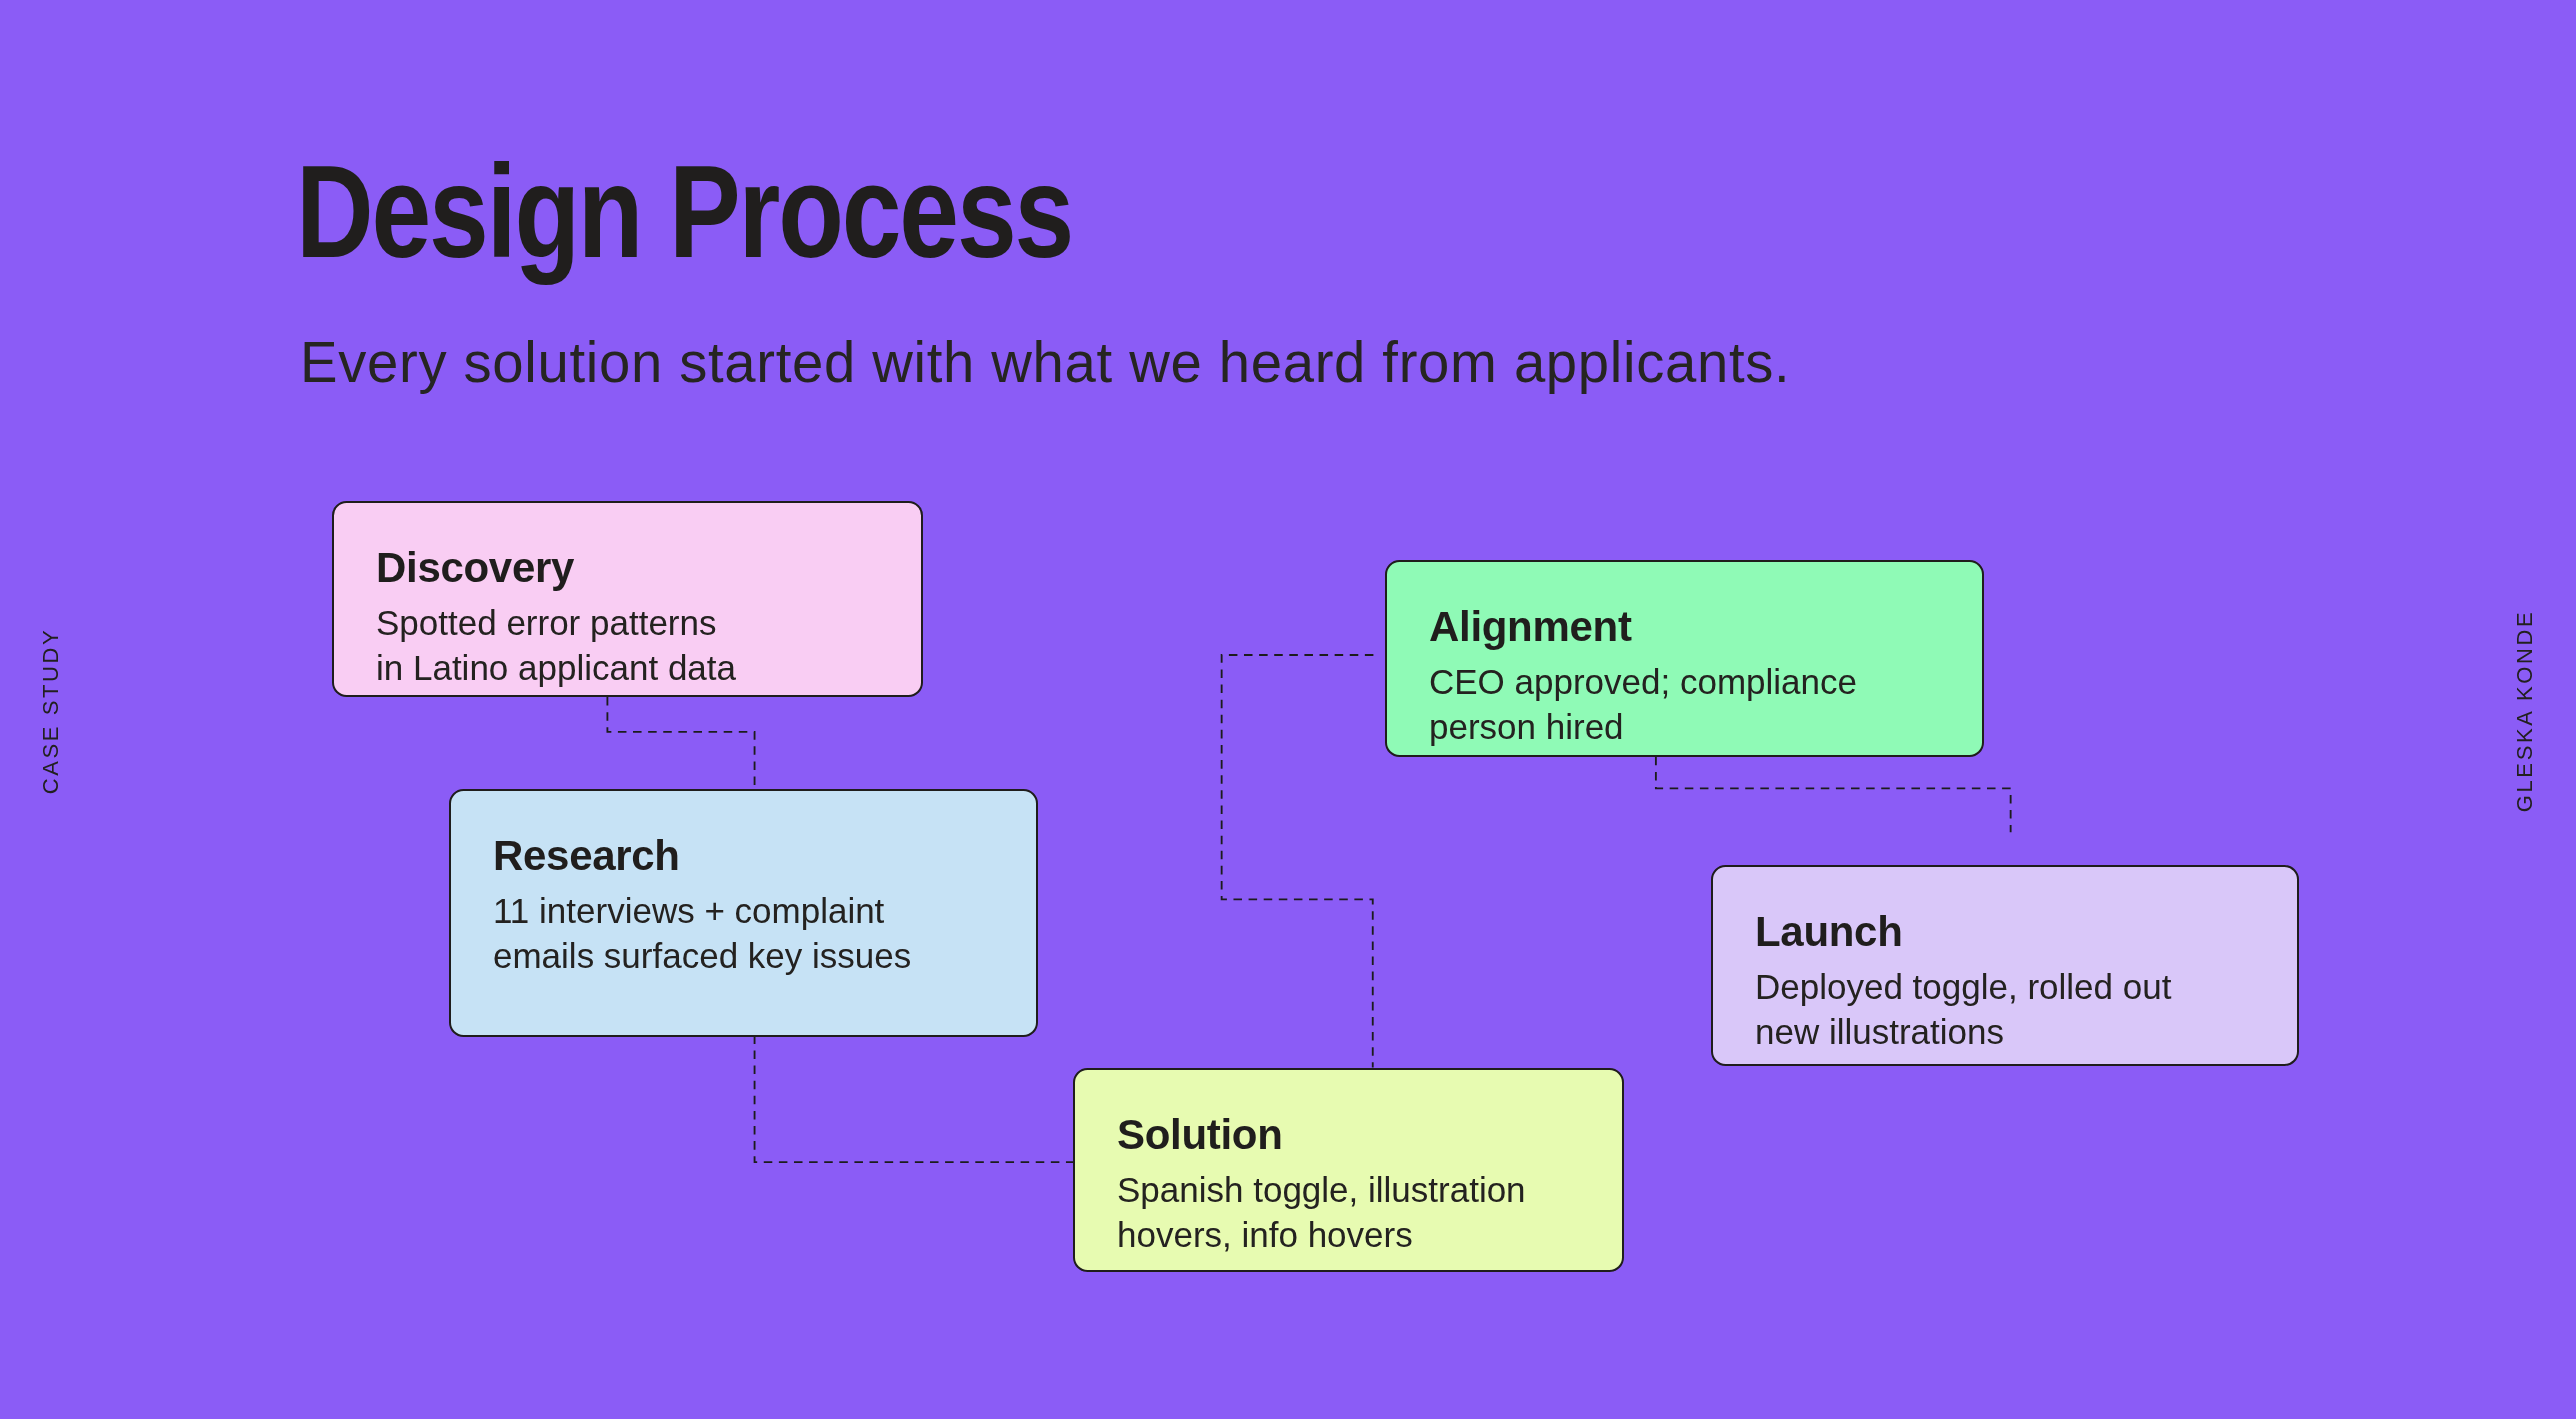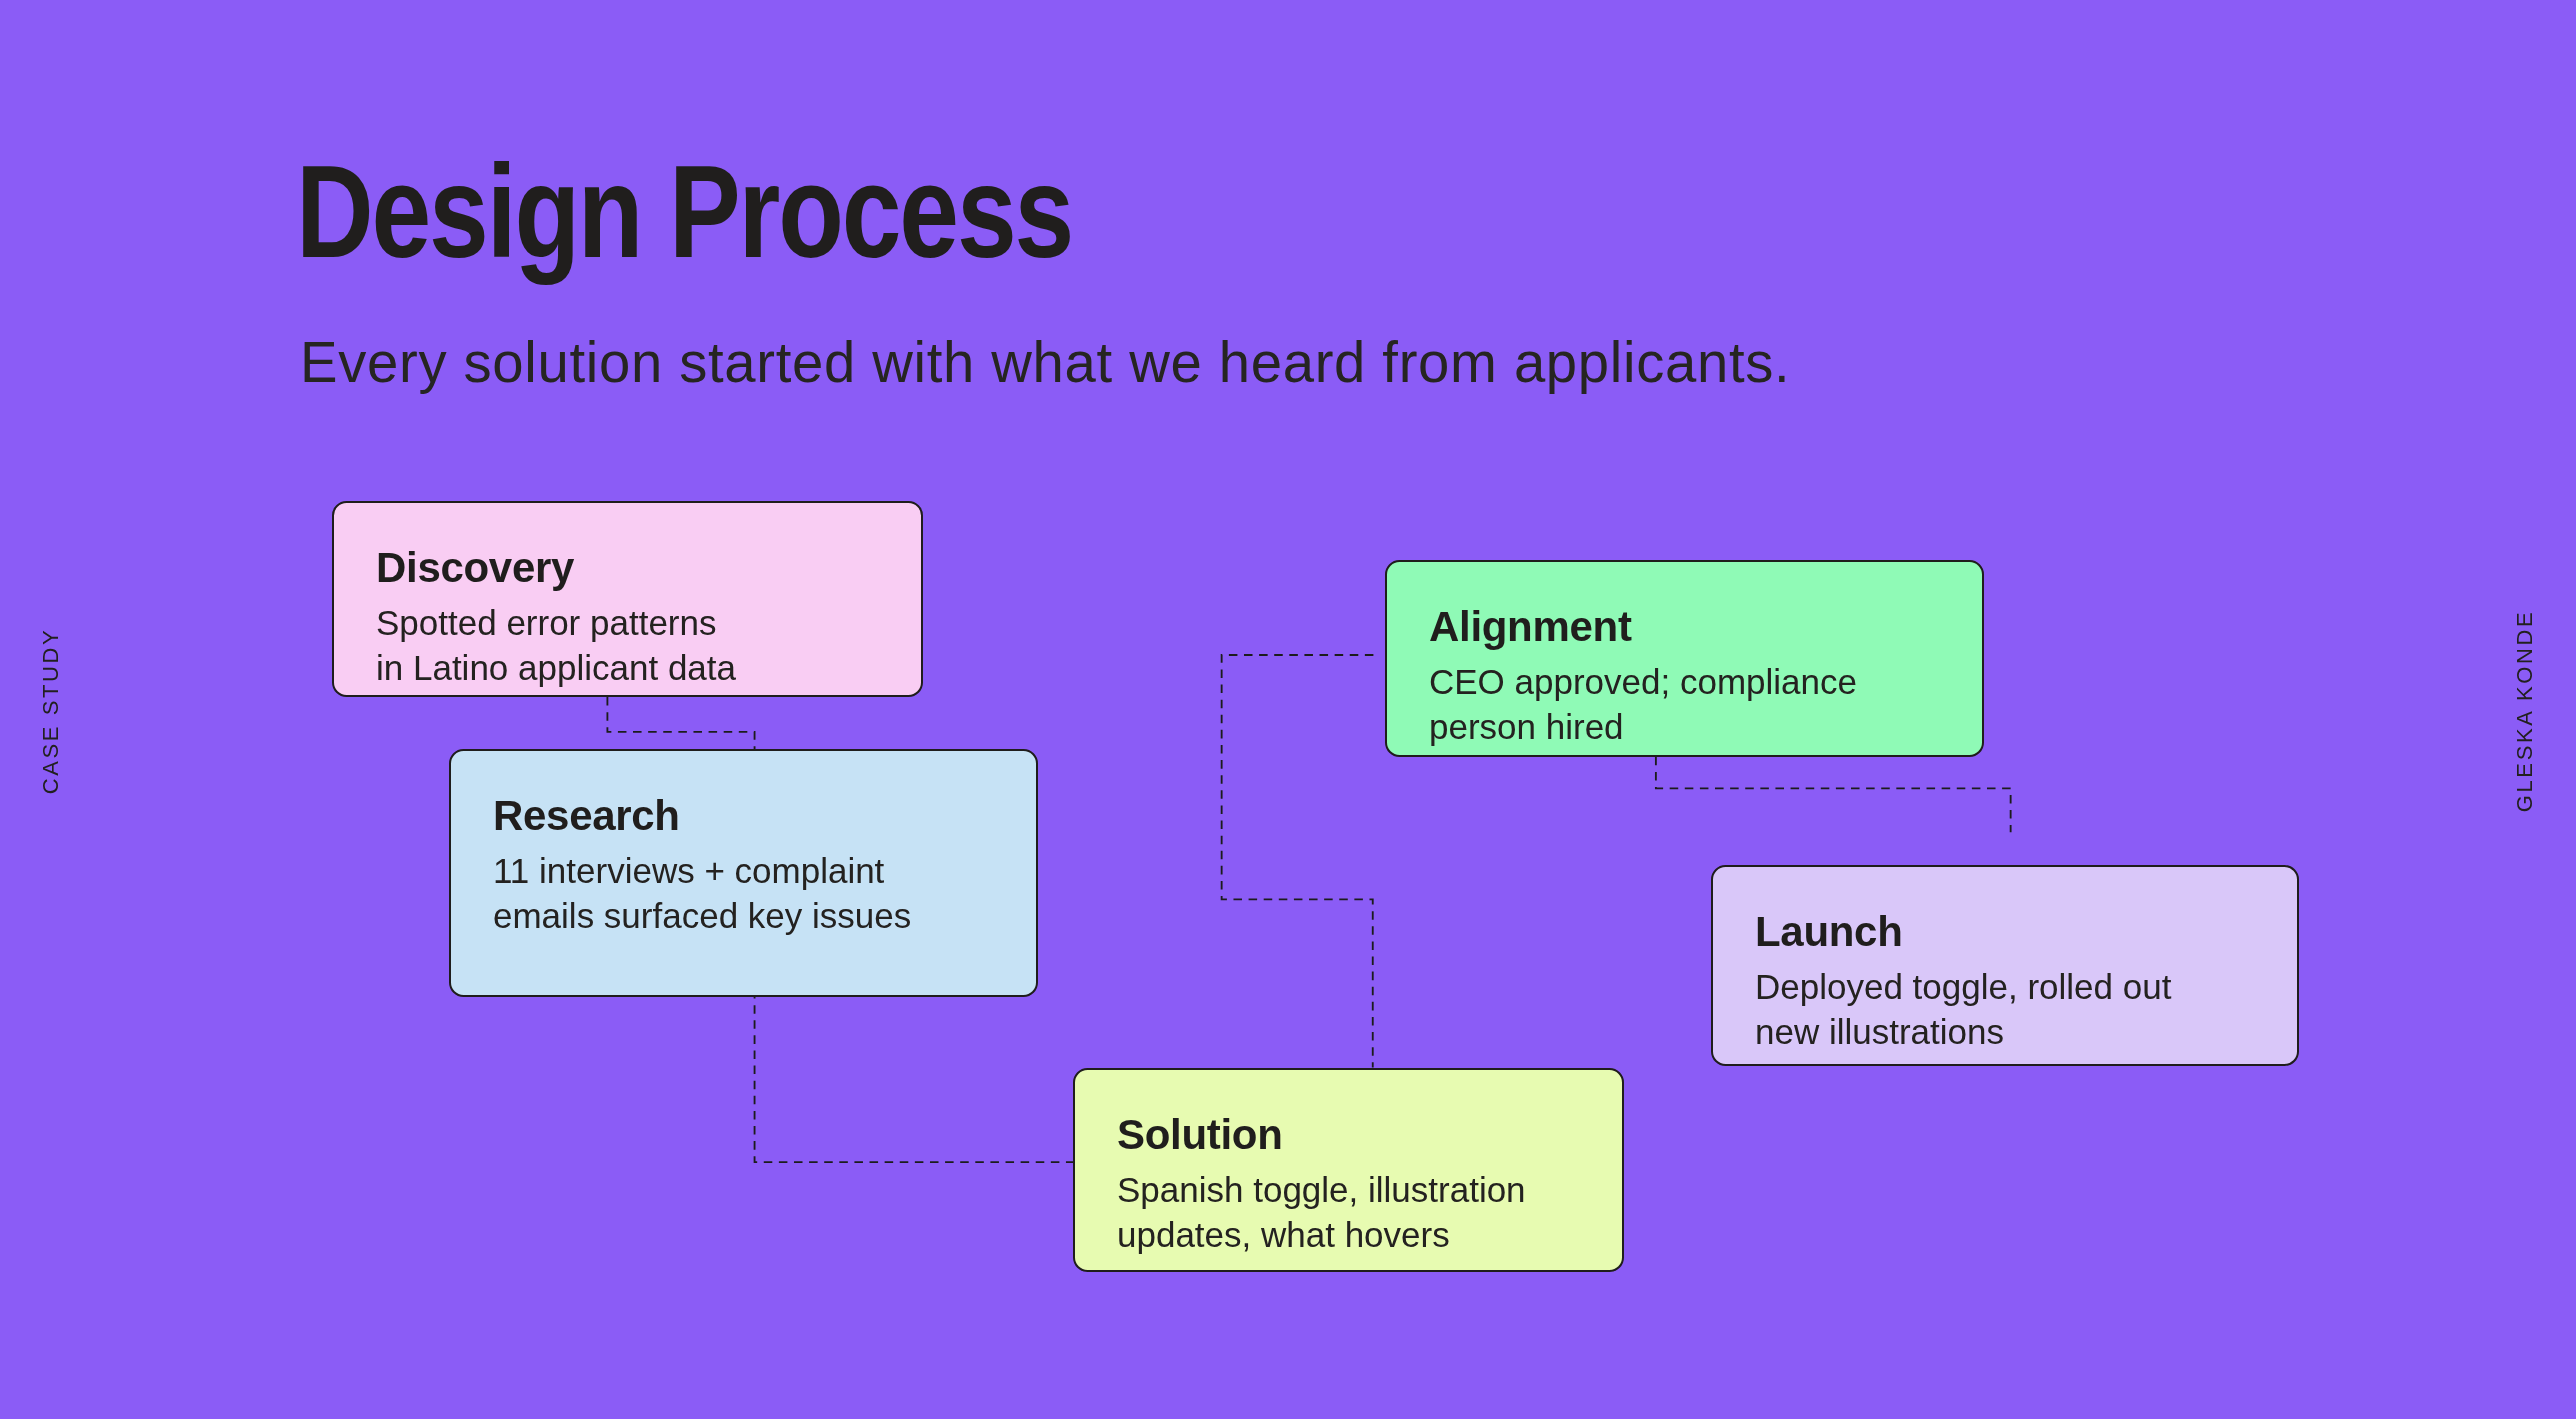--- a/index.html
+++ b/index.html
@@ -37,21 +37,21 @@
     font-size:42px;font-weight:800;letter-spacing:-0.3px;
     color:#201e1d;line-height:1.1;
   }
   .card p{
     margin:0;
     font-size:35px;font-weight:300;line-height:45px;
     color:#242220;
     white-space:pre-line;
   }
   .card-discovery{left:332px;top:501px;width:591px;height:196px;}
-  .card-research{left:449px;top:749px;width:589px;height:248px;}
+  .card-research{left:449px;top:789px;width:589px;height:248px;}
   .card-alignment{left:1373px;top:560px;width:599px;height:197px;}
   .card-launch{left:1711px;top:865px;width:588px;height:201px;}
   .card-solution{left:1073px;top:1068px;width:551px;height:204px;}
   .connector-layer{
     position:absolute;left:0;top:0;width:2576px;height:1419px;
     pointer-events:none;
   }
   .connector-layer path{
     fill:none;
     stroke-width:2.8px;
@@ -102,21 +102,21 @@
 
   <div class="card card-launch" style="background-color: rgb(217, 199, 249);">
     <h2>Launch</h2>
     <p>Deployed toggle, rolled out
 new illustrations</p>
   </div>
 
   <div class="card card-solution" style="background-color: rgb(231, 251, 177);">
     <h2>Solution</h2>
     <p>Spanish toggle, illustration
-updates, what hovers</p>
+hovers, info hovers</p>
   </div>
 
   <div class="side-label side-label-left">CASE STUDY</div>
 
   <div class="side-label side-label-right">GLESKA KONDE</div>
 
 </div>
 
 
 </body></html>

